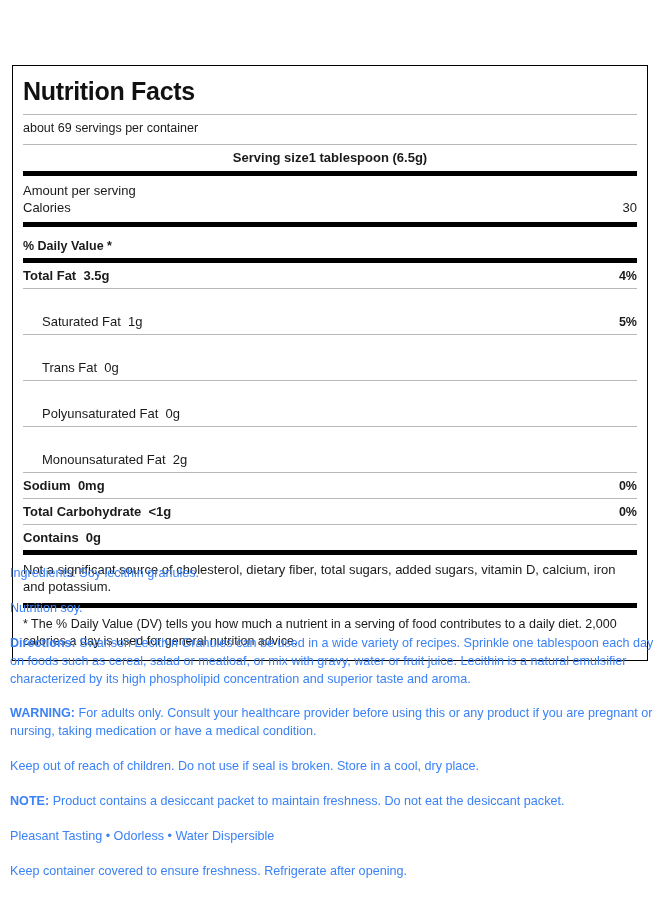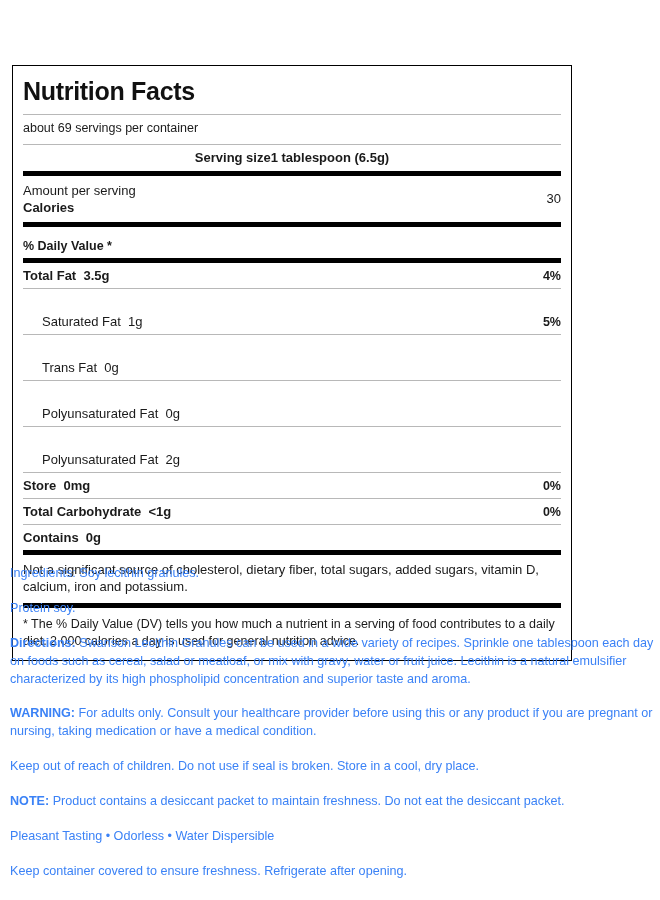--- a/index.html
+++ b/index.html
@@ -20,21 +20,21 @@
     width: 660px;
     height: 900px;
     box-sizing: border-box;
   }
 
   
   .nf-panel {
     position: absolute;
     left: 12px;
     top: 65px;
-    width: 560px;
+    width: 636px;
     box-sizing: border-box;
     border: 1.5px solid #000000;
     background: #ffffff;
     padding: 0 10px;
   }
 
   .nf-title {
     font-size: 25px;
     font-weight: bold;
     letter-spacing: -0.3px;
@@ -57,29 +57,29 @@
     justify-content: center;
     align-items: baseline;
     font-size: 13px;
     font-weight: bold;
     padding: 5px 0 6px 0;
   }
 
   .nf-amount-block {
     display: flex;
     justify-content: space-between;
-    align-items: center;
+    align-items: flex-end;
     padding: 6px 0 6px 0;
   }
   .nf-amount-labels {
     font-size: 13px;
     line-height: 1.32;
   }
   .nf-amount-calories {
-    font-weight: bold;
+    font-weight: normal;
   }
   .nf-amount-value {
     font-size: 13px;
     line-height: 1.32;
   }
 
   .nf-dv-header {
     font-size: 12.5px;
     font-weight: bold;
     padding: 12px 0 5px 0;
@@ -176,26 +176,26 @@
           <span class="nf-name">Trans Fat  0g</span>
           <span class="nf-pct"></span>
         </div>
         <div class="rule-thin"></div>
         <div class="nf-row indent-1">
           <span class="nf-name">Polyunsaturated Fat  0g</span>
           <span class="nf-pct"></span>
         </div>
         <div class="rule-thin"></div>
         <div class="nf-row indent-1">
-          <span class="nf-name">Polyunsaturated Fat  2g</span>
-          <span class="nf-pct"></span>
-        </div>
-        <div class="rule-thin"></div>
-        <div class="nf-row bold">
-          <span class="nf-name">Store  0mg</span>
+          <span class="nf-name">Monounsaturated Fat  2g</span>
+          <span class="nf-pct"></span>
+        </div>
+        <div class="rule-thin"></div>
+        <div class="nf-row bold">
+          <span class="nf-name">Sodium  0mg</span>
           <span class="nf-pct">0%</span>
         </div>
         <div class="rule-thin"></div>
         <div class="nf-row bold">
           <span class="nf-name">Total Carbohydrate  &lt;1g</span>
           <span class="nf-pct">0%</span>
         </div>
         <div class="rule-thin"></div>
         <div class="nf-row bold">
           <span class="nf-name">Contains  0g</span>
@@ -207,21 +207,21 @@
 
     <div class="nf-note">Not a significant source of cholesterol, dietary fiber, total sugars, added sugars, vitamin D, calcium, iron and potassium.</div>
 
     <div class="rule-thick"></div>
 
     <div class="nf-footnote">* The % Daily Value (DV) tells you how much a nutrient in a serving of food contributes to a daily diet. 2,000 calories a day is used for general nutrition advice.</div>
   </div>
 
   <div class="body-copy" id="body-copy">
       <p class="para">Ingredients: Soy lecithin granules.</p>
-      <p class="para">Protein soy.</p>
+      <p class="para">Nutrition soy.</p>
       <p class="para"><b>Directions:</b> Swanson Lecithin Granules can be used in a wide variety of recipes. Sprinkle one tablespoon each day on foods such as cereal, salad or meatloaf, or mix with gravy, water or fruit juice. Lecithin is a natural emulsifier characterized by its high phospholipid concentration and superior taste and aroma.</p>
       <p class="para"><b>WARNING:</b> For adults only. Consult your healthcare provider before using this or any product if you are pregnant or nursing, taking medication or have a medical condition.</p>
       <p class="para">Keep out of reach of children. Do not use if seal is broken. Store in a cool, dry place.</p>
       <p class="para"><b>NOTE:</b> Product contains a desiccant packet to maintain freshness. Do not eat the desiccant packet.</p>
       <p class="para">Pleasant Tasting • Odorless • Water Dispersible</p>
       <p class="para">Keep container covered to ensure freshness. Refrigerate after opening.</p>
       <p class="para">This product is sold by weight, not by volume. You can be assured of proper weight, although some settling of contents may occur during shipping and handling.</p>
     </div>
 
 </div>

